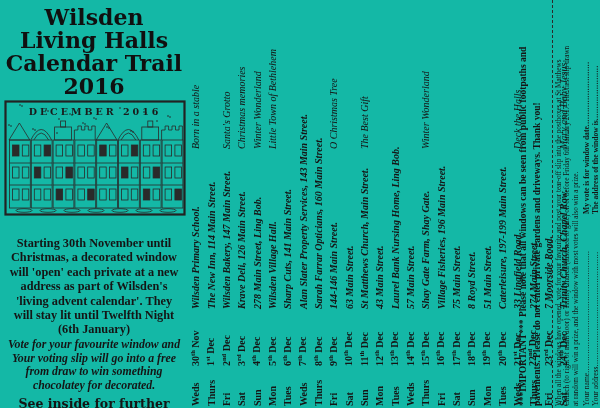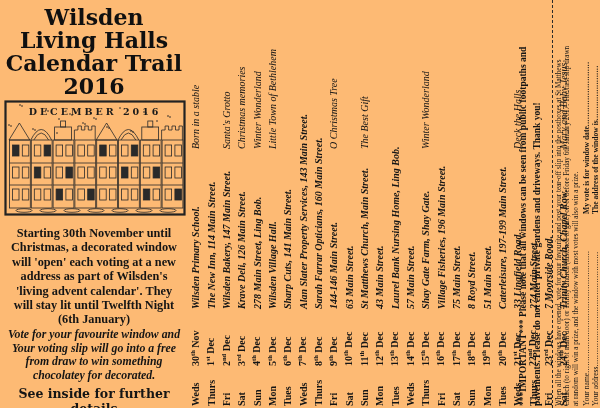--- a/index.html
+++ b/index.html
@@ -1,24 +1,24 @@
 <!DOCTYPE html>
 <html><head>
 <meta charset="utf-8">
 <style>
   html,body{margin:0;padding:0;width:600px;height:408px;overflow:hidden;background:#ffffff;}
   body{font-family:"Liberation Serif", serif;color:#151515;}
-  .page{position:relative;width:600px;height:408px;background:#fdba74;}
+  .page{position:relative;width:600px;height:408px;background:#14b8a6;}
 
   
   .cover{position:absolute;left:0;top:0;width:188px;height:408px;text-align:center;}
   .cover-title{margin-top:6px;font-family:"DejaVu Serif", serif;font-weight:bold;
                font-size:22px;line-height:23px;letter-spacing:0px;color:#101010;}
   .illu-wrap{margin:2px 2px 0 3px;}
-  .intro{margin-top:6px;font-weight:bold;font-size:12.3px;line-height:14.4px;}
+  .intro{margin-top:16px;font-weight:bold;font-size:12.3px;line-height:14.4px;}
   .vote{margin-top:1px;font-weight:bold;font-style:italic;font-size:11.8px;line-height:13.8px;}
   .see-inside{margin-top:3px;font-weight:bold;font-size:13.5px;line-height:15px;font-family:"DejaVu Serif", serif;font-size:12.5px;}
 
   
   .rot90{position:absolute;top:0;transform-origin:0 0;transform:rotate(-90deg) translateX(-408px);}
   .cal-rot{left:186px;width:408px;height:322px;}
   .notice-rot{left:512px;width:408px;height:88px;}
 
   
   .cal-list{box-sizing:border-box;height:100%;display:flex;flex-direction:column;
@@ -180,21 +180,21 @@
             <ellipse cx="116" cy="110.5" rx="8" ry="1.8"></ellipse>
             <ellipse cx="140" cy="110.5" rx="8" ry="1.8"></ellipse>
             <ellipse cx="164" cy="110.5" rx="8" ry="1.8"></ellipse>
           </g>
       </svg>
     </div>
 
     <div class="intro">
       <div>Starting 30th November until</div>
       <div>Christmas, a decorated window</div>
-      <div>will 'open' each voting at a new</div>
+      <div>will 'open' each private at a new</div>
       <div>address as part of Wilsden's</div>
       <div>'living advent calendar'. They</div>
       <div>will stay lit until Twelfth Night</div>
       <div>(6th January)</div>
     </div>
 
     <div class="vote">
       <div>Vote for your favourite window and</div>
       <div>Your voting slip will go into a free</div>
       <div>from draw to win something</div>

